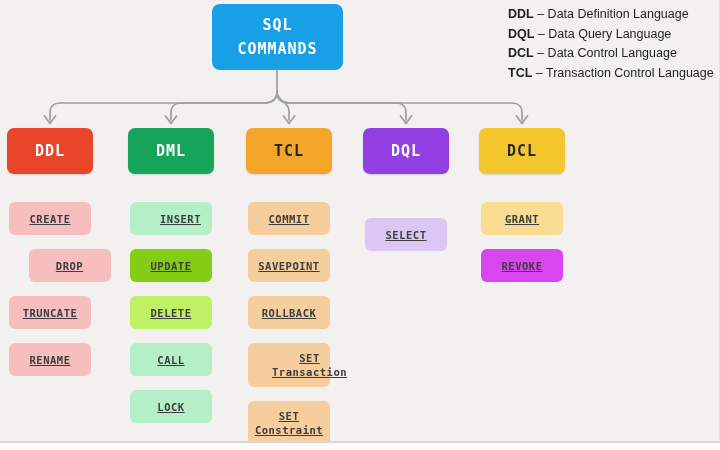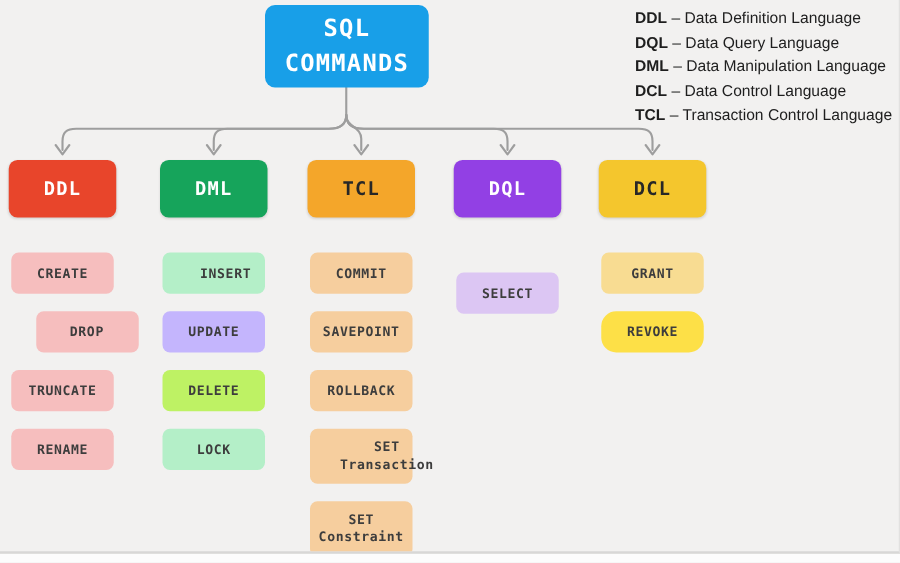--- a/index.html
+++ b/index.html
@@ -26,21 +26,21 @@
     display: flex;
     flex-direction: column;
     align-items: center;
     justify-content: center;
     gap: 9px;
   }
   .root-box span {
     color: #ffffff;
     font-family: "DejaVu Sans Mono", monospace;
     font-weight: bold;
-    font-size: 19px;
+    font-size: 15px;
     letter-spacing: 1px;
     line-height: 1;
   }
 
   
   .legend {
     position: absolute;
     left: 508px; top: 7px;
     display: flex;
     flex-direction: column;
@@ -98,20 +98,21 @@
     display: flex;
     align-items: center;
     justify-content: center;
     text-align: center;
     font-family: "DejaVu Sans Mono", monospace;
     font-weight: bold;
     font-size: 10.5px;
     letter-spacing: 0.5px;
     line-height: 14px;
     color: #3d3d3d;
+    text-decoration: underline;
   }
 </style>
 </head>
 <body>
 
 <div class="canvas">
 
   <svg class="arrows" viewBox="0 0 720 450" xmlns="http://www.w3.org/2000/svg">
     <g fill="none" stroke="#9e9e9e" stroke-width="1.7" stroke-linecap="round" stroke-linejoin="round">
 
@@ -138,21 +139,20 @@
   <div class="root-box">
     <span>SQL</span>
     <span>COMMANDS</span>
   </div>
 
   <div class="legend">
   <div class="legend-item"><b>DDL</b><span> – Data Definition Language</span></div>
 
   <div class="legend-item"><b>DQL</b><span> – Data Query Language</span></div>
 
-  <div class="legend-item"><b>DML</b><span> – Data Manipulation Language</span></div>
 
   <div class="legend-item"><b>DCL</b><span> – Data Control Language</span></div>
 
   <div class="legend-item"><b>TCL</b><span> – Transaction Control Language</span></div>
 </div>
 
   <div id="columns-host">
   <div class="column" style="left: 7px;">
     <div class="cat-box" style="background: rgb(232, 69, 43); color: rgb(255, 255, 255);">DDL</div>
     <div class="chips">
@@ -160,22 +160,23 @@
           <div class="chip" style="background: rgb(246, 190, 190); margin-left: 39px;">DROP</div>
           <div class="chip" style="background: rgb(246, 190, 190);">TRUNCATE</div>
           <div class="chip" style="background: rgb(246, 190, 190);">RENAME</div>
         </div>
   </div>
 
   <div class="column" style="left: 128px;">
     <div class="cat-box" style="background: rgb(22, 164, 91); color: rgb(255, 255, 255);">DML</div>
     <div class="chips">
           <div class="chip" style="background: rgb(180, 239, 200); padding-left: 22px;">INSERT</div>
-          <div class="chip" style="background: #c4b5fd;">UPDATE</div>
+          <div class="chip" style="background: #84cc16;">UPDATE</div>
           <div class="chip" style="background: #bef264;">DELETE</div>
+          <div class="chip" style="background: rgb(180, 239, 200);">CALL</div>
           <div class="chip" style="background: rgb(180, 239, 200);">LOCK</div>
         </div>
   </div>
 
   <div class="column" style="left: 246px;">
     <div class="cat-box" style="background: rgb(244, 166, 42); color: rgb(39, 39, 39);">TCL</div>
     <div class="chips">
           <div class="chip" style="background: rgb(246, 206, 158);">COMMIT</div>
           <div class="chip" style="background: rgb(246, 206, 158);">SAVEPOINT</div>
           <div class="chip" style="background: rgb(246, 206, 158);">ROLLBACK</div>
@@ -188,18 +189,18 @@
     <div class="cat-box" style="background: rgb(146, 64, 228); color: rgb(255, 255, 255);">DQL</div>
     <div class="chips">
           <div class="chip" style="background: rgb(220, 198, 243); margin-top: 16px;">SELECT</div>
         </div>
   </div>
 
   <div class="column" style="left: 479px;">
     <div class="cat-box" style="background: rgb(244, 198, 45); color: rgb(39, 39, 39);">DCL</div>
     <div class="chips">
           <div class="chip" style="background: rgb(248, 220, 146);">GRANT</div>
-          <div class="chip" style="background: #fde047; border-radius: 12px;">REVOKE</div>
+          <div class="chip" style="background: #d946ef;">REVOKE</div>
         </div>
   </div>
 </div>
 
 </div>
 
 </body></html>

